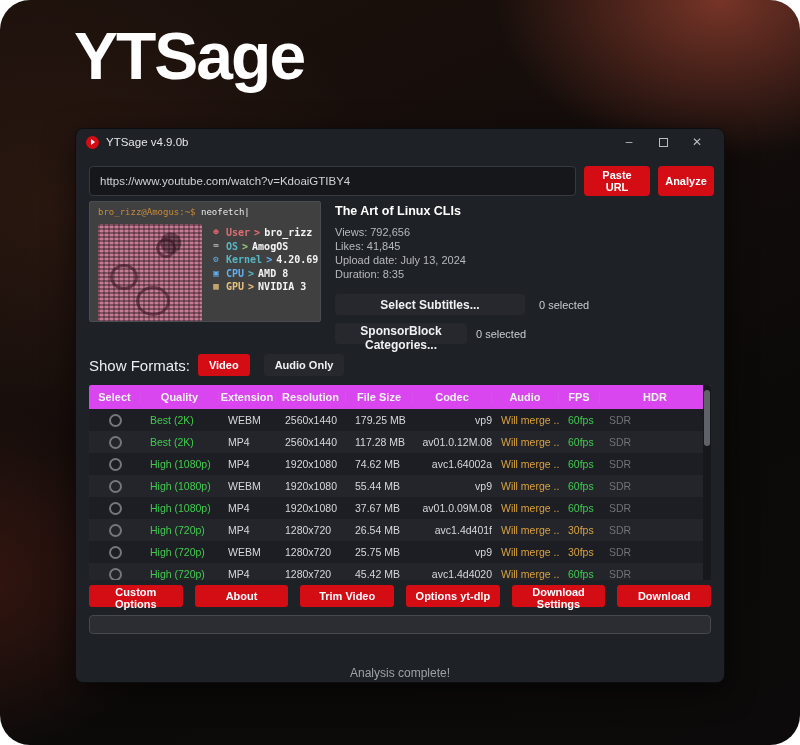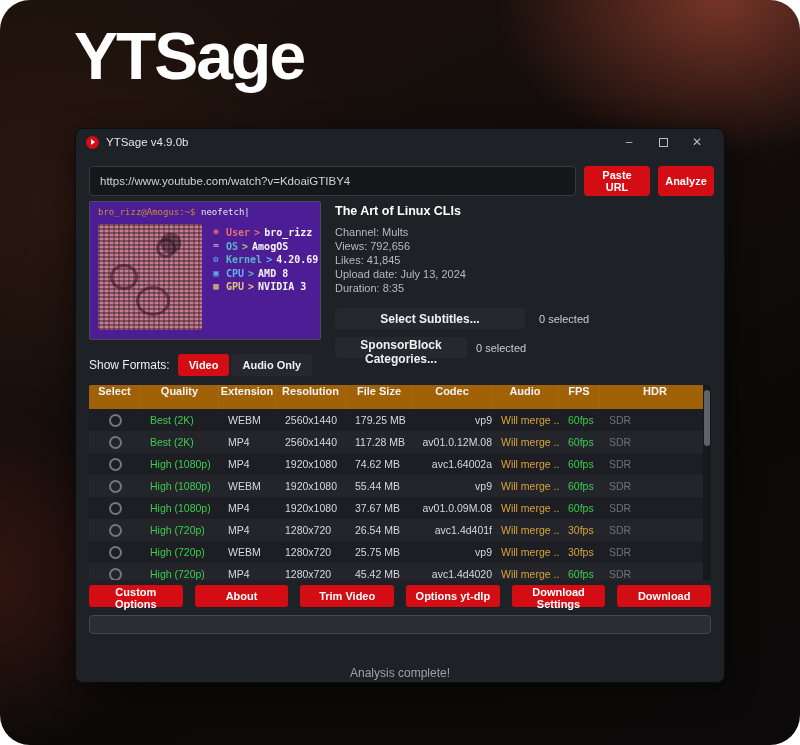--- a/index.html
+++ b/index.html
@@ -25,21 +25,21 @@
   
   .url-row{position:absolute;left:13px;right:10px;top:37px;height:30px;display:flex;gap:8px;}
   .url-input{flex:1;background:#15171b;border:1px solid #36393f;border-radius:4px;color:#cfd2d6;
              font-size:11.5px;padding:0 10px;outline:none;font-family:"Liberation Sans",sans-serif;}
   .btn-red{background:#d40d15;color:#fff;border:none;border-radius:4px;font-weight:700;font-size:11px;
            font-family:"Liberation Sans",sans-serif;cursor:pointer;}
   .url-row .btn-red{width:66px;flex:none;}
   .url-row .btn-red.analyze{width:56px;}
   
   .media-row{position:absolute;left:13px;top:72px;right:13px;height:142px;display:flex;gap:14px;}
-  .thumb{width:232px;height:139px;flex:none;background:#4c1d95;border:1px solid #4a4c52;border-radius:2px;
+  .thumb{width:232px;height:121px;flex:none;background:#404040;border:1px solid #4a4c52;border-radius:2px;
          position:relative;font-family:"DejaVu Sans Mono",monospace;overflow:hidden;}
   .prompt{position:absolute;left:8px;top:5px;font-size:9px;color:#c78a3b;white-space:nowrap;}
   .prompt b{color:#e8e8e8;font-weight:400;}
   .art{position:absolute;left:8px;top:22px;width:104px;height:106px;border-radius:2px;
        background:
         repeating-linear-gradient(0deg, rgba(20,8,14,.38) 0 2px, rgba(0,0,0,0) 2px 4px),
         repeating-linear-gradient(90deg, rgba(20,8,14,.30) 0 2px, rgba(0,0,0,0) 2px 5px),
         radial-gradient(circle at 70% 18%, rgba(30,10,20,.45) 0 10px, rgba(0,0,0,0) 11px),
         #c67d94;}
   .ring{position:absolute;border:3px solid rgba(58,22,38,.6);border-radius:50%;}
@@ -59,33 +59,33 @@
   .subrow{display:flex;align-items:center;margin-top:13px;}
   .btn-dark{background:#26282e;color:#f0f1f3;border:none;border-radius:4px;font-weight:700;font-size:12px;
             height:21px;font-family:"Liberation Sans",sans-serif;cursor:pointer;}
   .btn-subs{width:190px;}
   .btn-sponsor{width:132px;}
   .selcount{margin-left:14px;color:#c9ccd0;font-size:11px;}
   .subrow.second{margin-top:8px;}
   .subrow.second .selcount{margin-left:9px;}
   
   .fmt-row{position:absolute;left:13px;right:13px;top:225px;height:22px;display:flex;align-items:center;}
-  .fmt-label{color:#eceff1;font-size:12px;margin-right:8px;}
+  .fmt-label{color:#eceff1;font-size:15px;margin-right:8px;}
   .fmt-btn{height:22px;border-radius:3px;font-weight:700;font-size:11px;border:none;padding:0 11px;
            font-family:"Liberation Sans",sans-serif;cursor:pointer;}
-  .fmt-video{background:#d40d15;color:#fff;margin-right:2px;}
+  .fmt-video{background:#d40d15;color:#fff;margin-right:14px;}
   .fmt-audio{background:#26282e;color:#f0f1f3;}
   .fmt-checks{display:flex;flex:1;justify-content:space-between;margin-left:36px;}
   .chk{display:flex;align-items:center;gap:7px;font-size:11px;color:#e8e9ea;cursor:pointer;}
   .chk .circle{width:13px;height:13px;border-radius:50%;border:2px solid #8b8e93;flex:none;}
   .chk.disabled{color:#85878b;}
   .chk.disabled .circle{border-color:#595b5f;background:#595b5f;}
   
   .tablebox{position:absolute;left:13px;right:13px;top:256px;height:195px;overflow:hidden;background:#1b1d22;border-radius:2px;}
-  .thead{display:flex;height:24px;background:#a16207;font-weight:700;color:#f2f3f5;}
+  .thead{display:flex;height:24px;background:#d946ef;align-items:center;font-weight:700;color:#f2f3f5;}
   .thead .hc{text-align:center;font-size:11px;border-right:1px solid rgba(255,255,255,.04);}
   .trow{display:flex;height:22px;align-items:center;}
   .trow:nth-child(odd){background:#1c1e23;}
   .trow:nth-child(even){background:#23252b;}
   .tc{padding-left:9px;font-size:10.5px;color:#d6d8db;overflow:hidden;white-space:nowrap;}
   .tc.center{display:flex;justify-content:center;padding-left:0;}
   .selcirc{width:13px;height:13px;border-radius:50%;border:2px solid #75777c;}
   .c0{width:52px;} .c1{width:78px;} .c2{width:57px;} .c3{width:70px;} .c4{width:67px;}
   .c5{width:79px;text-align:right;} .c6{width:67px;} .c7{width:41px;} .c8{flex:1;}
   .q-green{color:#3ecb4d;} .a-orange{color:#d9a23c;} .fps-green{color:#3ecb4d;} .fps-orange{color:#d9a23c;}
@@ -161,21 +161,20 @@
               <span class="nficon" style="color: rgb(229, 192, 123);">▦</span>
               <span class="nflabel" style="color: rgb(229, 192, 123);">GPU</span>
               <span class="nfchev" style="color: rgb(229, 192, 123);">&gt;</span>
               <span class="nfval">NVIDIA 3</span>
             </div>
           </div>
       </div>
 
       <div class="infocol">
         <div class="vtitle">The Art of Linux CLIs</div>
-        <div class="vmeta">Channel: Mults</div>
         <div class="vmeta">Views: 792,656</div>
         <div class="vmeta">Likes: 41,845</div>
         <div class="vmeta">Upload date: July 13, 2024</div>
         <div class="vmeta">Duration: 8:35</div>
 
         <div class="subrow">
           <button class="btn-dark btn-subs">Select Subtitles...</button>
           <span class="selcount">0 selected</span>
         </div>
         <div class="subrow second">

